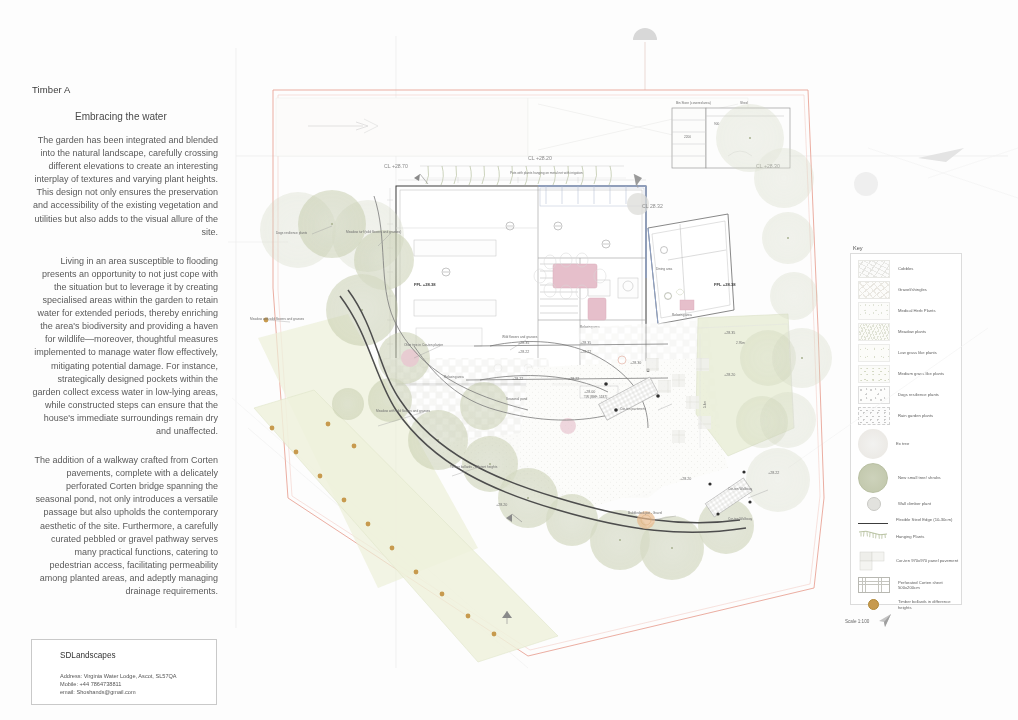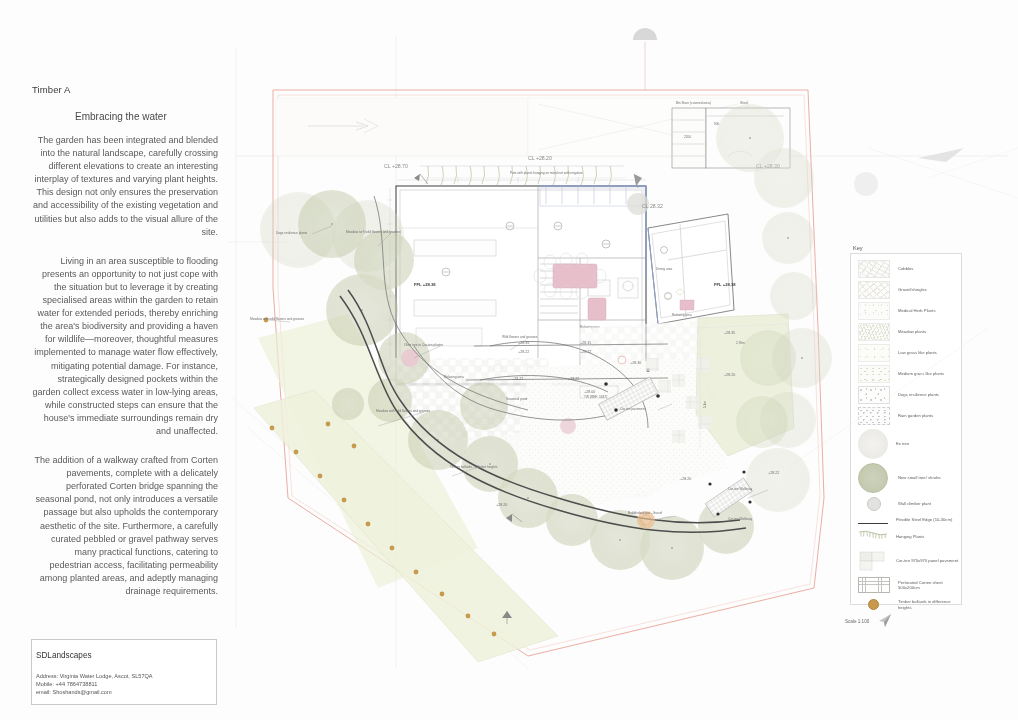--- a/index.html
+++ b/index.html
@@ -15,21 +15,21 @@
   
   .text-col{position:absolute;left:32px;top:84px;width:186px;}
   .version-title{font-size:9.5px;color:#3b3b3b;letter-spacing:.1px;margin:0 0 16px 0;}
   .essay-title{font-size:10px;color:#4a4a4a;margin:0 0 12px 0;padding-left:43px;}
   .essay p{font-size:9px;line-height:13.1px;color:#5a5a5a;margin:0;text-align:right;}
   .essay p + p{margin-top:16px;}
 
   
   .title-block{
     position:absolute;left:31px;top:639px;width:186px;height:66px;
-    border:1px solid #c9c9c9;background:#fff;box-sizing:border-box;padding:11px 10px 0 4px;
+    border:1px solid #c9c9c9;background:#fff;box-sizing:border-box;padding:11px 10px 0 28px;
   }
   .tb-name{font-size:8.2px;color:#333;margin-bottom:12px;}
   .tb-line{font-size:5.6px;line-height:8.2px;color:#555;}
 
   
   .key-title{position:absolute;left:853px;top:245px;font-size:5.6px;color:#555;}
   .key-panel{
     position:absolute;left:850px;top:253px;width:112px;height:352px;
     border:1px solid #dcdcdc;background:#fff;box-sizing:border-box;
     padding:6px 0 0 0;

